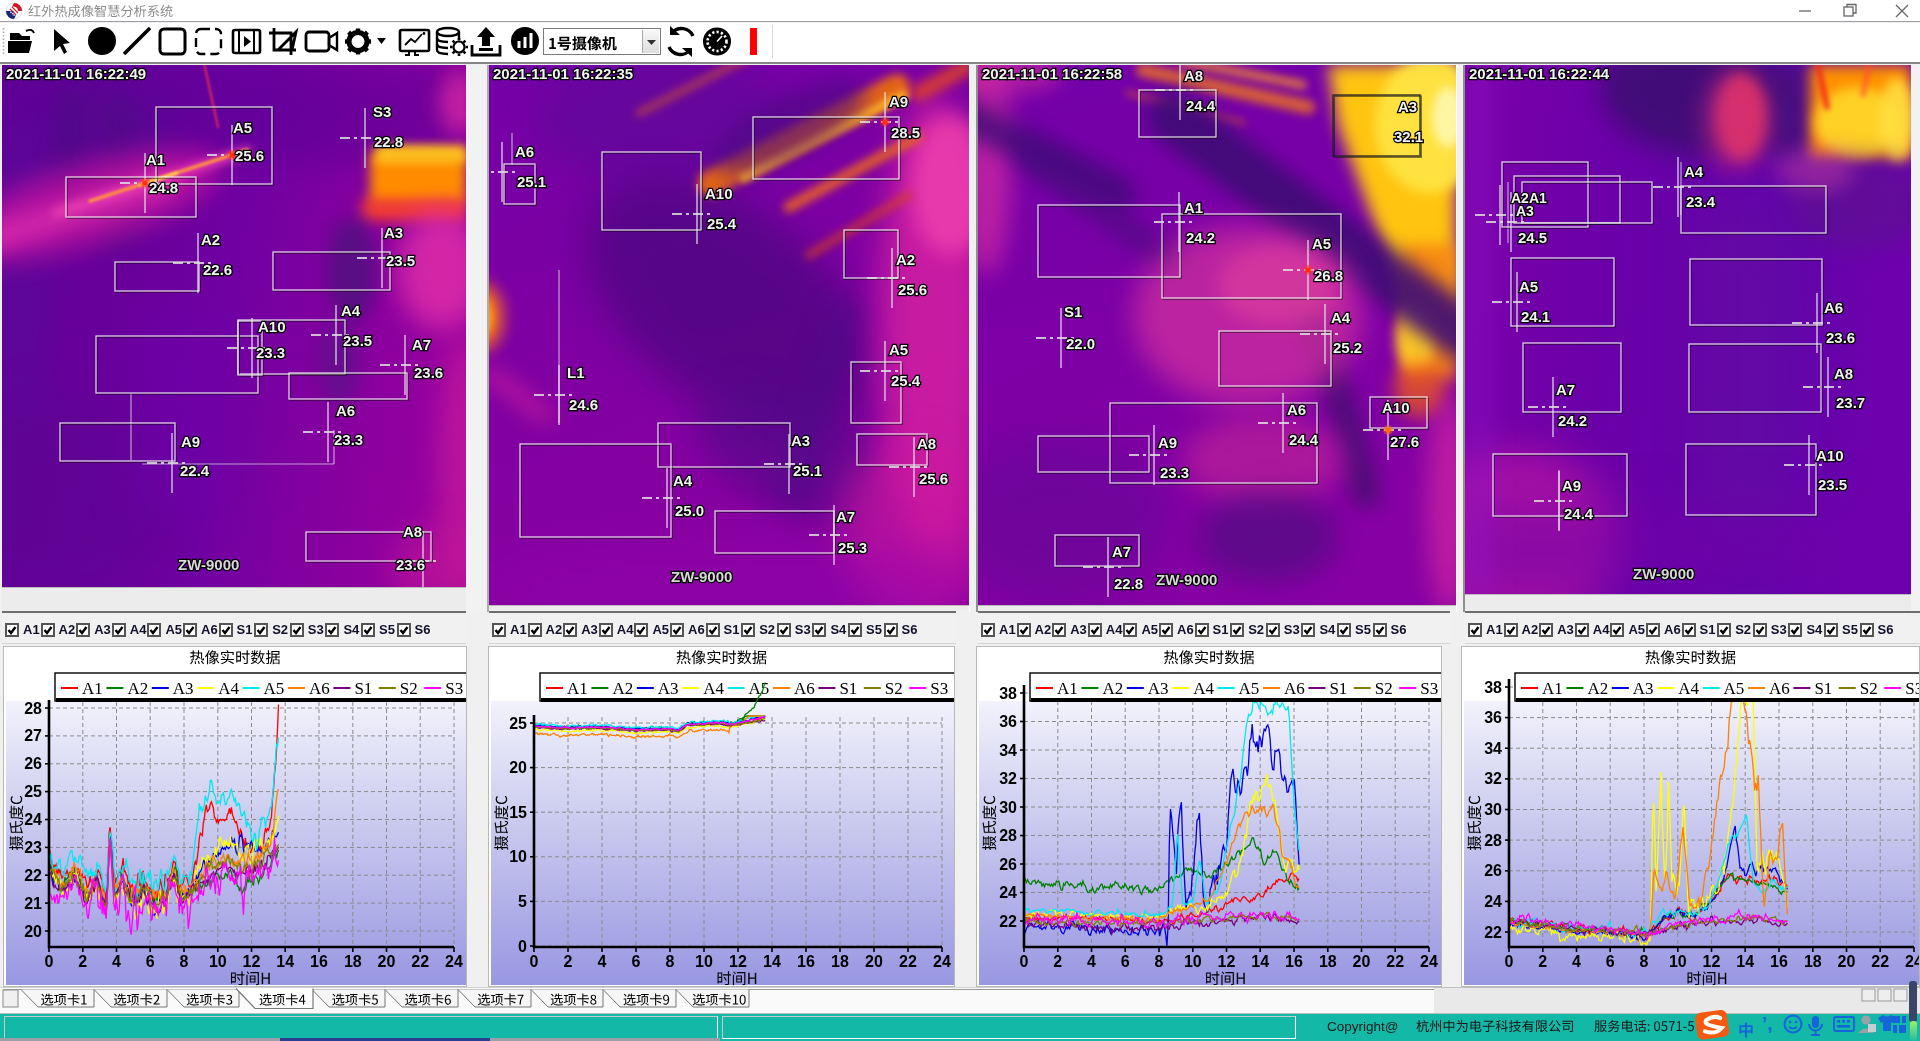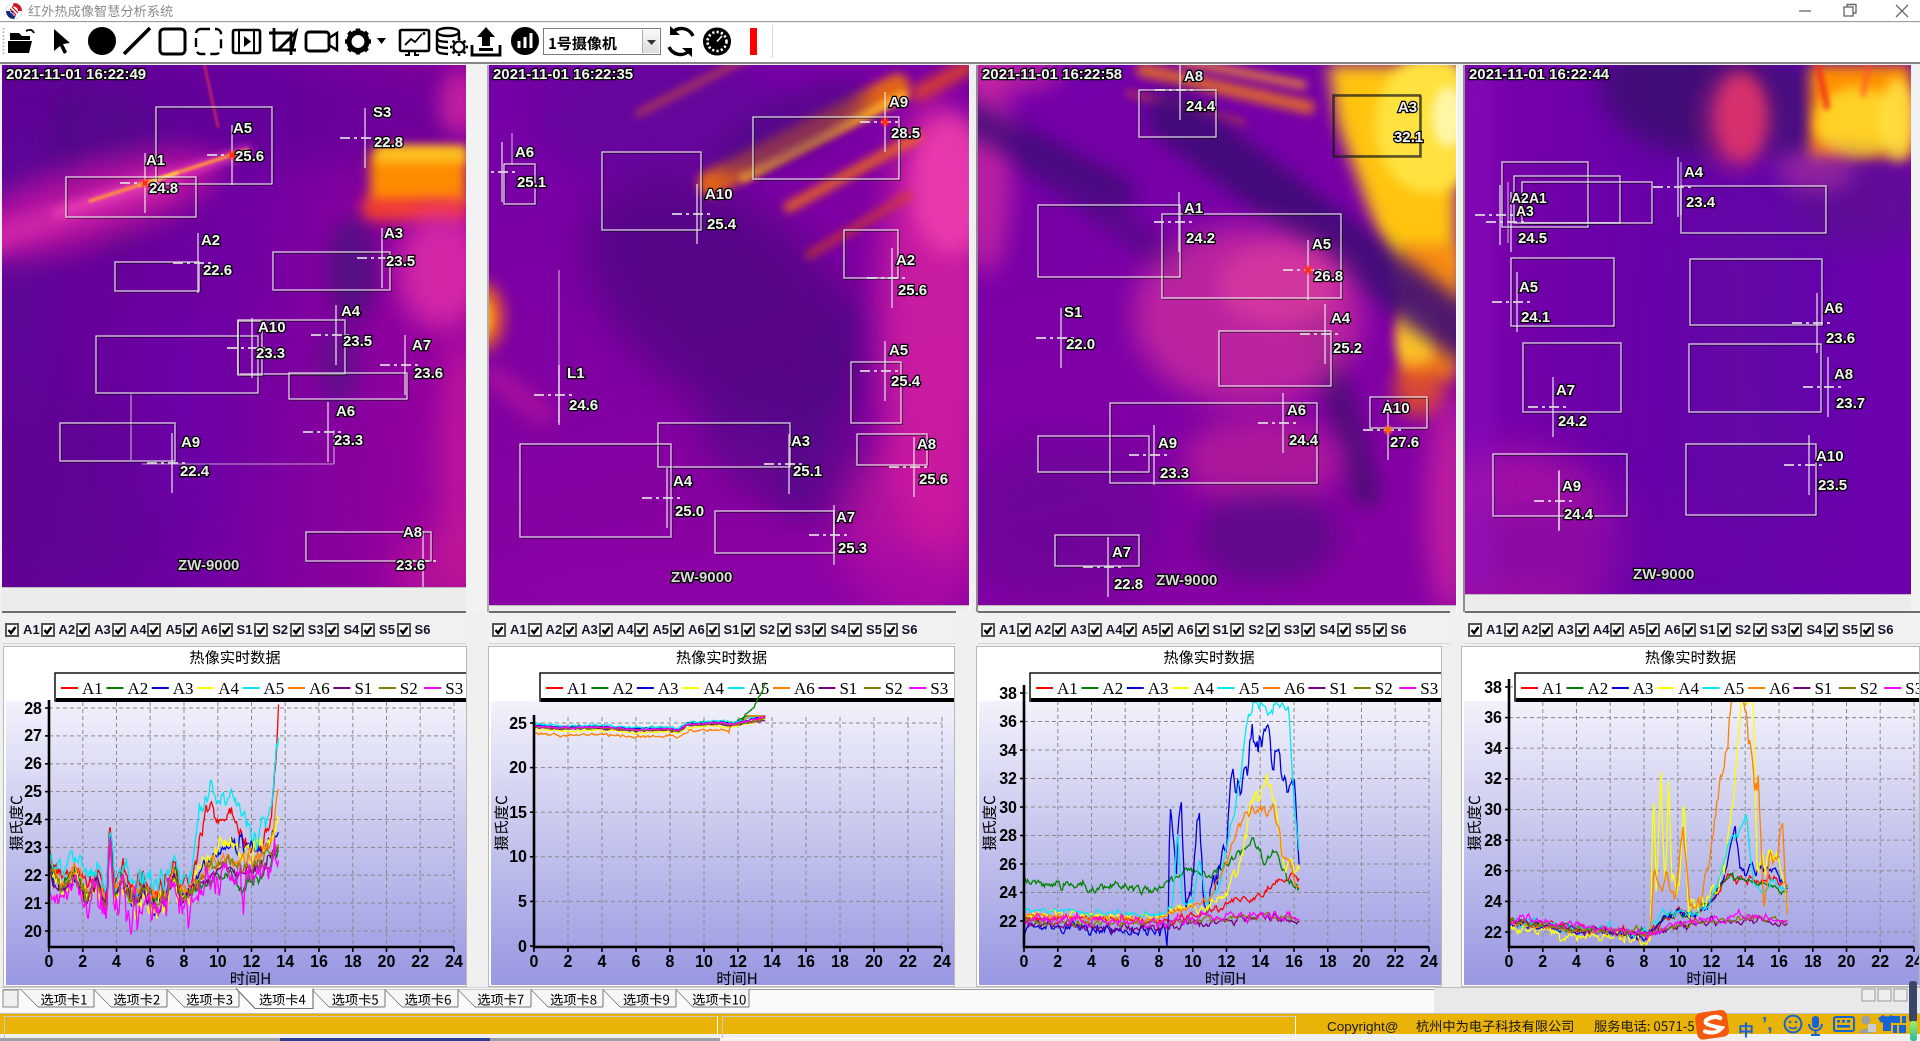--- a/index.html
+++ b/index.html
@@ -1284,21 +1284,21 @@
         <use href="#cg9009_400" transform="translate(0.0 0) scale(0.01320 -0.01320)"></use>
         <use href="#cg9879_400" transform="translate(13.2 0) scale(0.01320 -0.01320)"></use>
         <use href="#cg5361_400" transform="translate(26.4 0) scale(0.01320 -0.01320)"></use>
         <use href="#cg31_400" transform="translate(39.6 0) scale(0.01320 -0.01320)"></use>
         <use href="#cg30_400" transform="translate(46.9 0) scale(0.01320 -0.01320)"></use>
       </g>
       <rect x="1862" y="989" width="13" height="12" fill="#eee" stroke="#999"></rect>
       <rect x="1878" y="989" width="13" height="12" fill="#eee" stroke="#999"></rect>
       <rect x="1894" y="989" width="13" height="12" fill="#eee" stroke="#999"></rect>
     </svg>
-    <div class="abs" style="left:0;top:1013px;width:1920px;height:21px;background:#eab308;border-top:1px solid #bdbdbd;">
+    <div class="abs" style="left:0;top:1013px;width:1920px;height:28px;background:#14b8a6;border-top:1px solid #bdbdbd;">
 <div class="abs" style="left:4px;top:2px;width:714px;height:23px;border:1px solid #c8c8c8;border-right-color:#fff;border-bottom-color:#fff;"></div>
 <div class="abs" style="left:722px;top:2px;width:574px;height:23px;border:1px solid #c8c8c8;border-right-color:#fff;border-bottom-color:#fff;"></div>
 <span class="abs" style="left:1327px;top:5px;font-size:13.5px;color:#1a1a1a;">Copyright@</span>
 
 </div>
     <svg class="abs" style="left:1694px;top:1008px" width="230" height="33" viewBox="0 0 230 33">
 <g transform="rotate(-8 20 16)">
         <rect x="2" y="3" width="32" height="27" rx="6" fill="#f4590e"></rect>
 <path d="M10 22 q10 5 17 -1 q-12 -4 -14 -6 q-2 -2 0 -4 q8 -4 14 0" fill="none" stroke="#fff" stroke-width="4" stroke-linecap="round"></path>
       </g>

